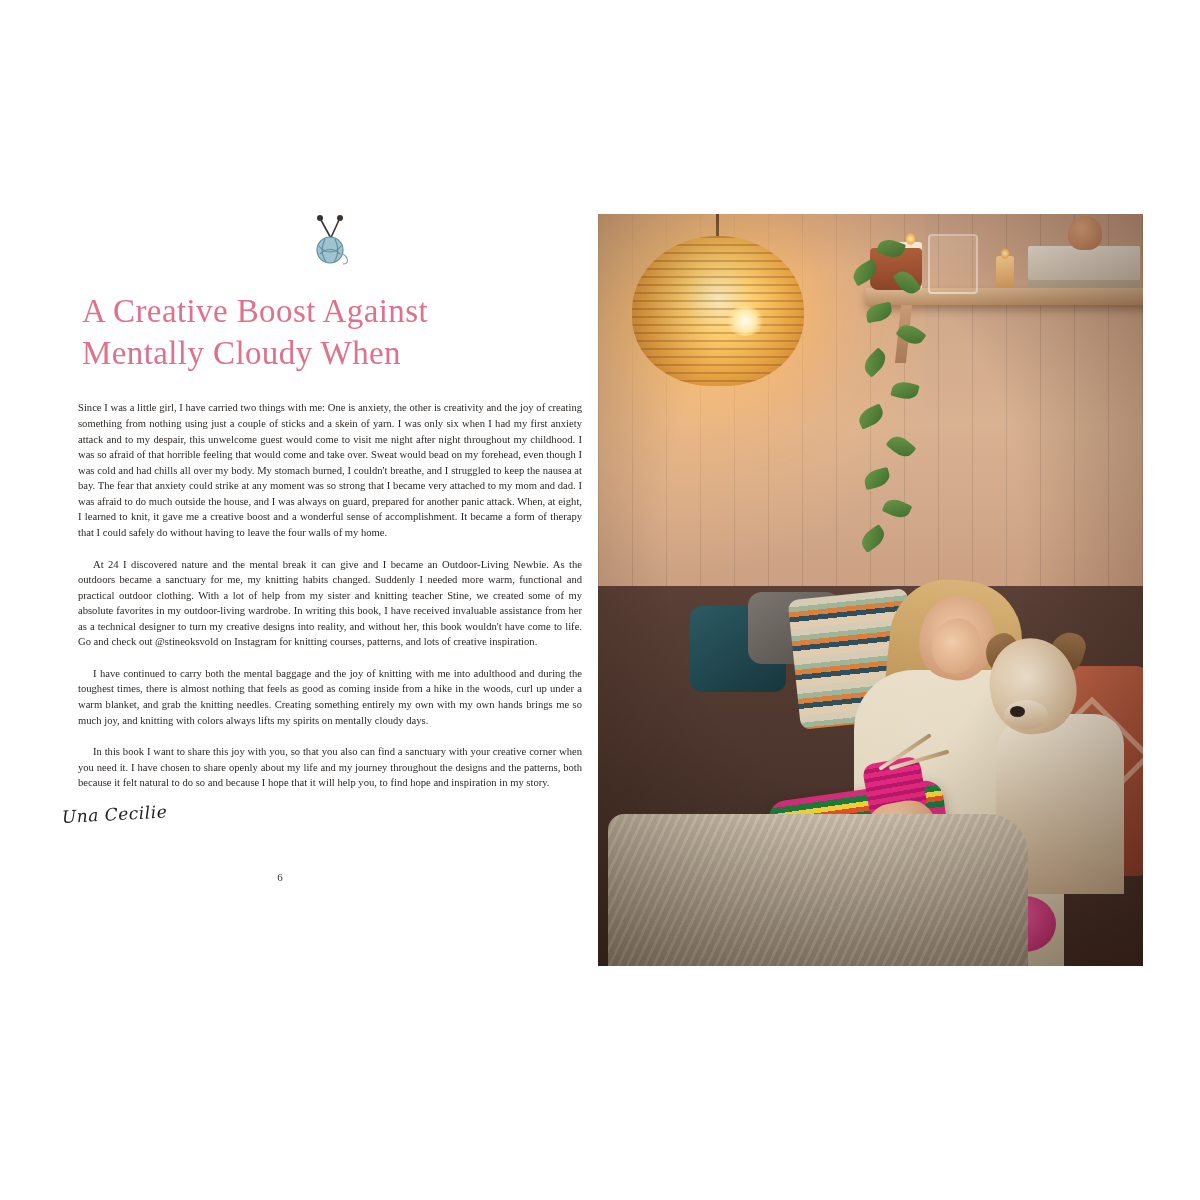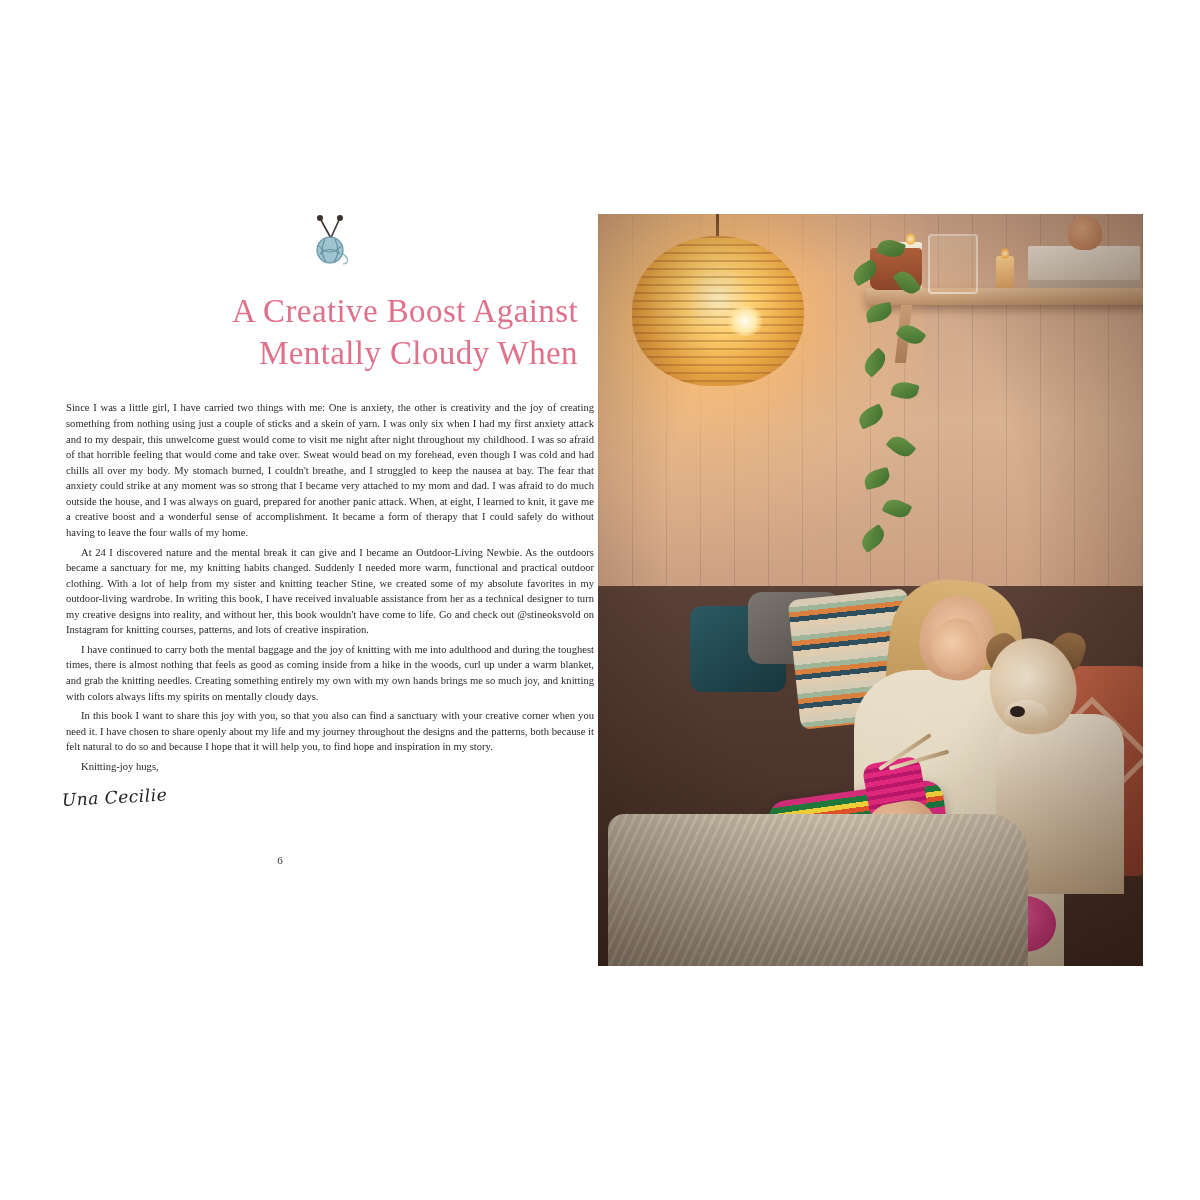--- a/index.html
+++ b/index.html
@@ -37,40 +37,40 @@
   }
   .yarn-ball {
     display: inline-block;
     position: relative;
     width: 62px;
     height: 62px;
   }
   .yarn-ball svg { display: block; }
 
   .chapter-title {
-    text-align: right;
+    text-align: left;
     color: #e0718b;
     font-family: "Liberation Serif", serif;
     font-size: 33px;
     line-height: 1.28;
     letter-spacing: 0.4px;
     font-weight: 400;
     margin: 0 22px 26px 22px;
   }
 
   .body-text {
     font-family: "Liberation Serif", serif;
     font-size: 10.6px;
     line-height: 1.47;
     color: #2b2724;
     text-align: justify;
     margin: 0 2px;
   }
   .body-text p {
-    margin: 4px;
+    margin: 16px;
     text-indent: 0;
   }
   .body-text p + p {
     text-indent: 15px;
   }
 
   .signature {
     margin-top: 16px;
     margin-left: 2px;
     font-family: "DejaVu Serif", serif;
@@ -478,21 +478,20 @@
     <h1 class="chapter-title">
       <span>A Creative Boost Against</span><br>
       <span>Mentally Cloudy When</span>
     </h1>
 
     <div class="body-text">
       <p>Since I was a little girl, I have carried two things with me: One is anxiety, the other is creativity and the joy of creating something from nothing using just a couple of sticks and a skein of yarn. I was only six when I had my first anxiety attack and to my despair, this unwelcome guest would come to visit me night after night throughout my childhood. I was so afraid of that horrible feeling that would come and take over. Sweat would bead on my forehead, even though I was cold and had chills all over my body. My stomach burned, I couldn't breathe, and I struggled to keep the nausea at bay. The fear that anxiety could strike at any moment was so strong that I became very attached to my mom and dad. I was afraid to do much outside the house, and I was always on guard, prepared for another panic attack. When, at eight, I learned to knit, it gave me a creative boost and a wonderful sense of accomplishment. It became a form of therapy that I could safely do without having to leave the four walls of my home.</p>
       <p>At 24 I discovered nature and the mental break it can give and I became an Outdoor-Living Newbie. As the outdoors became a sanctuary for me, my knitting habits changed. Suddenly I needed more warm, functional and practical outdoor clothing. With a lot of help from my sister and knitting teacher Stine, we created some of my absolute favorites in my outdoor-living wardrobe. In writing this book, I have received invaluable assistance from her as a technical designer to turn my creative designs into reality, and without her, this book wouldn't have come to life. Go and check out @stineoksvold on Instagram for knitting courses, patterns, and lots of creative inspiration.</p>
       <p>I have continued to carry both the mental baggage and the joy of knitting with me into adulthood and during the toughest times, there is almost nothing that feels as good as coming inside from a hike in the woods, curl up under a warm blanket, and grab the knitting needles. Creating something entirely my own with my own hands brings me so much joy, and knitting with colors always lifts my spirits on mentally cloudy days.</p>
       <p>In this book I want to share this joy with you, so that you also can find a sanctuary with your creative corner when you need it. I have chosen to share openly about my life and my journey throughout the designs and the patterns, both because it felt natural to do so and because I hope that it will help you, to find hope and inspiration in my story.</p>
-      <p>Knitting-joy hugs,</p>
     </div>
 
     <div class="signature">Una Cecilie</div>
 
     <div class="folio">6</div>
   </div>
 
   <div class="page-right">
     <div class="photo">
 

